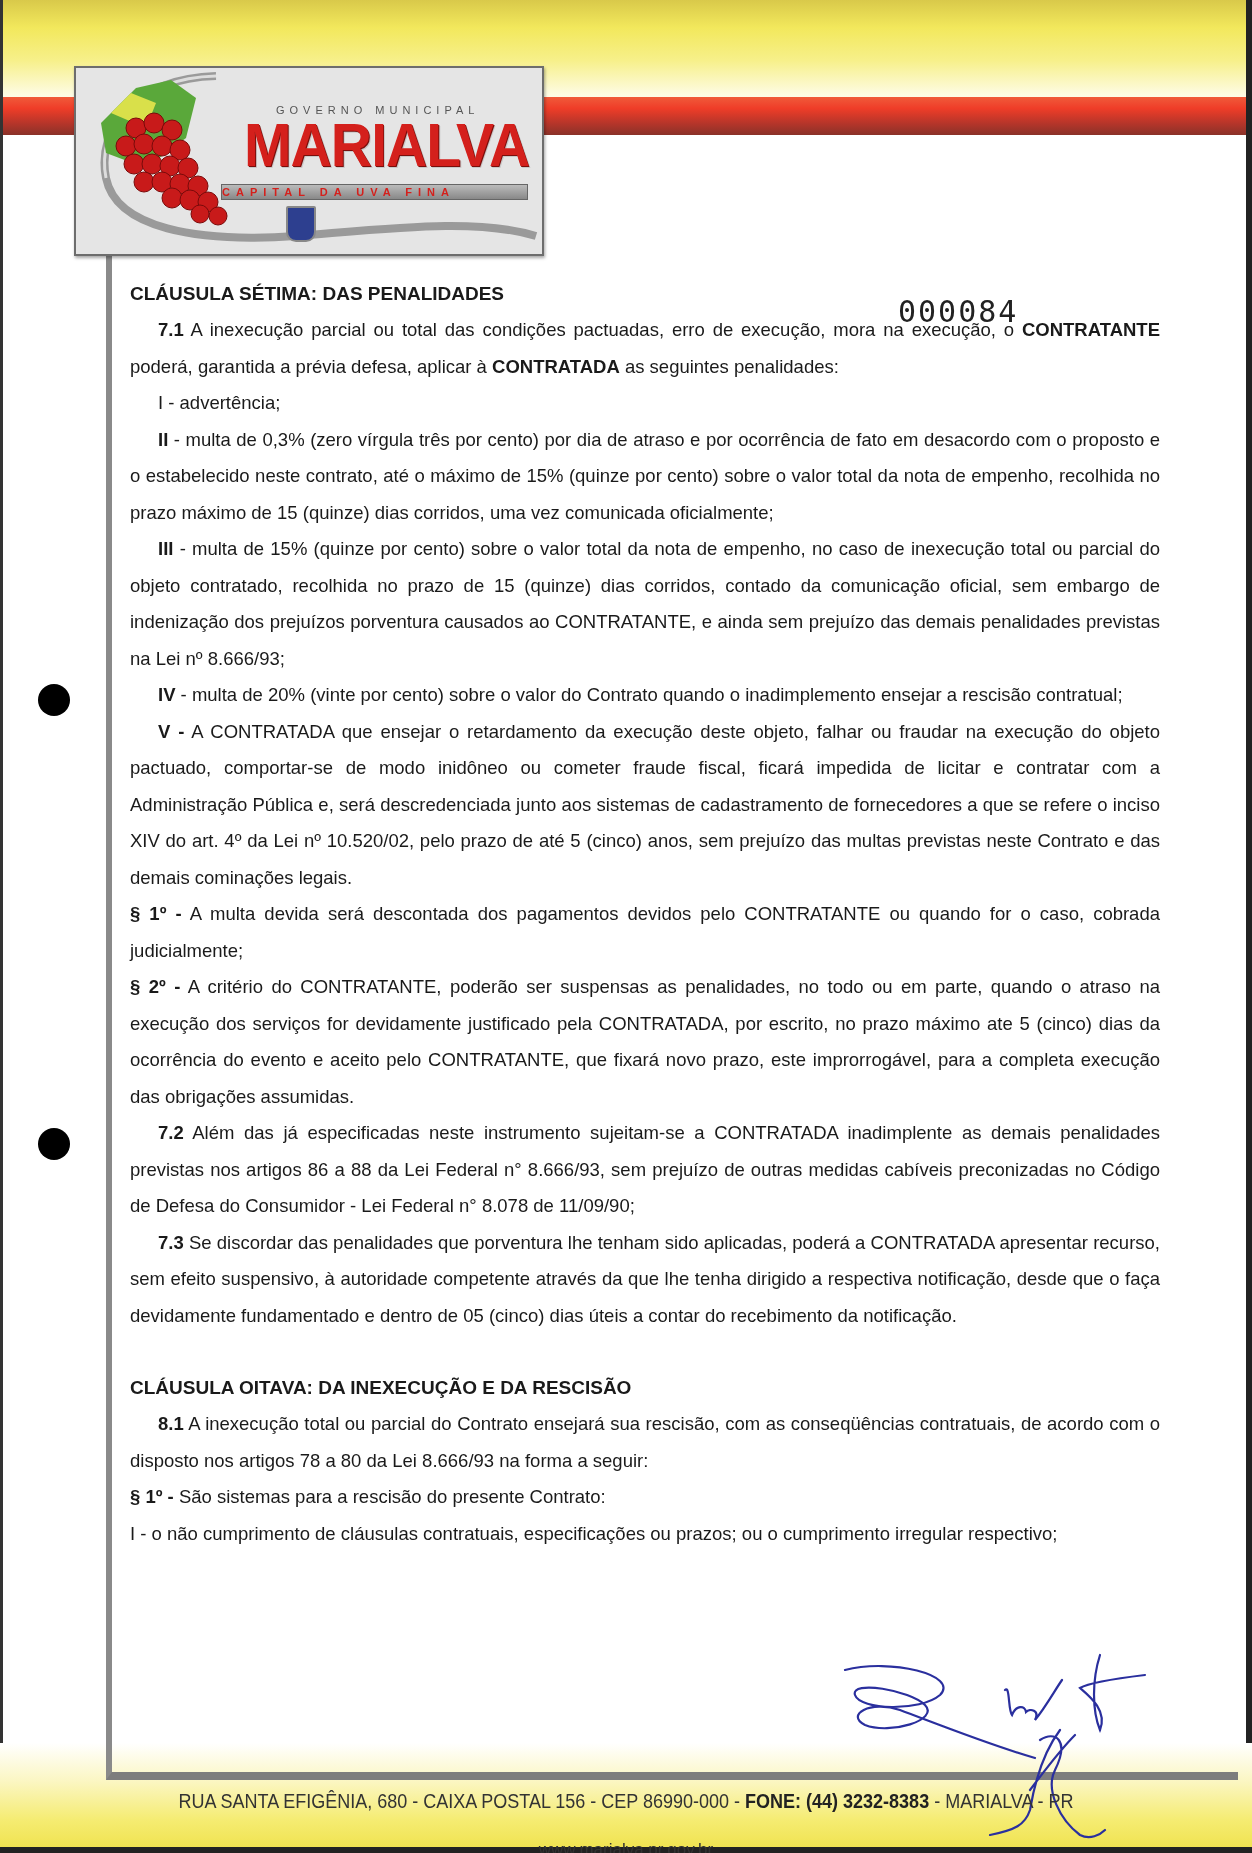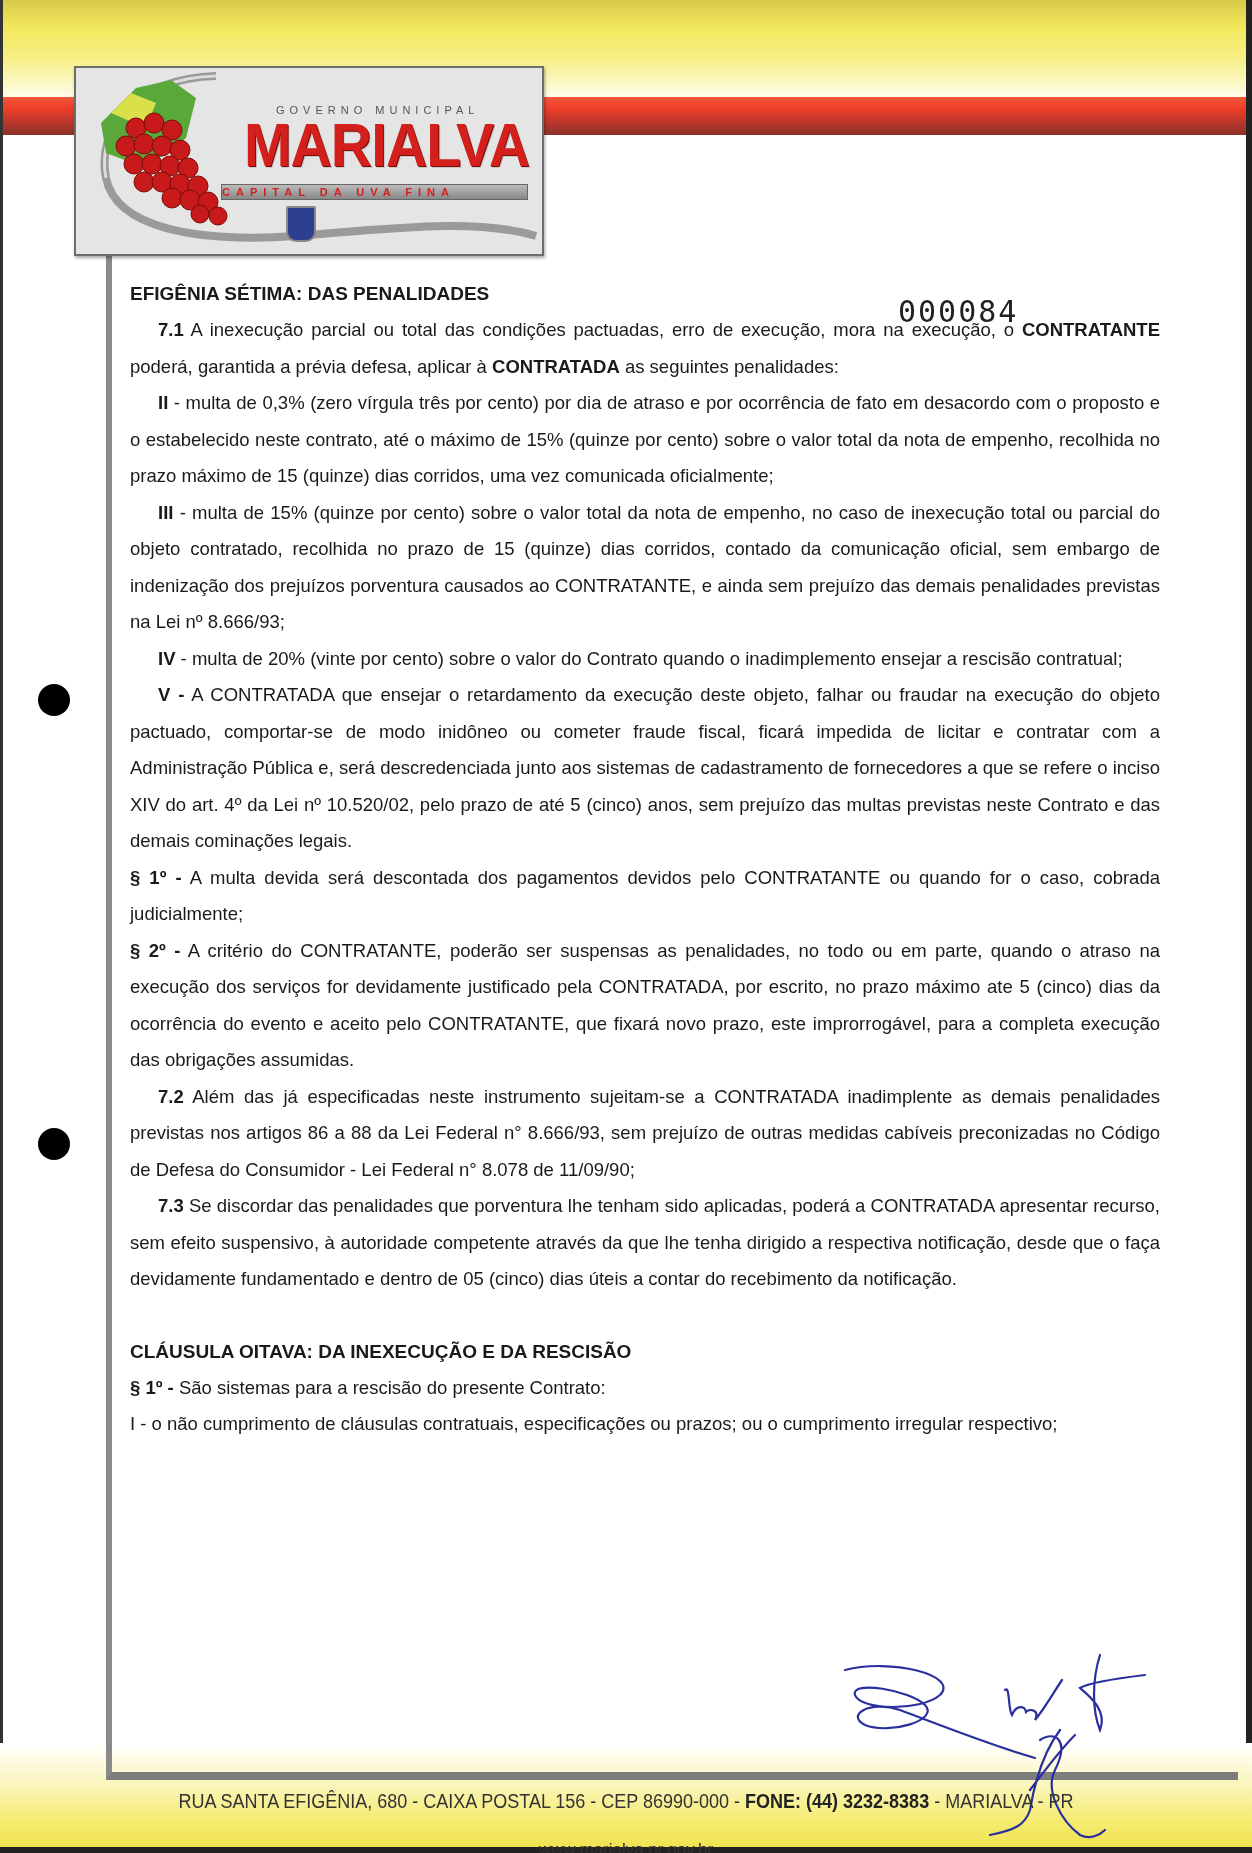--- a/index.html
+++ b/index.html
@@ -141,38 +141,40 @@
   <div class="logo-tag">CAPITAL DA UVA FINA</div>
   <div class="crest"></div>
 </div>
 
 <div class="stamp-number">000084</div>
 
 <div class="hole" style="left:38px; top:684px;"></div>
 <div class="hole" style="left:38px; top:1128px;"></div>
 
 <div class="content">
-  <h2>EFIGÊNIA SÉTIMA: DAS PENALIDADES</h2>
+  <h2>CLÁUSULA SÉTIMA: DAS PENALIDADES</h2>
 
   <p class="indent"><b>7.1</b><span> A inexecução parcial ou total das condições pactuadas, erro de execução, mora na execução, o </span><b>CONTRATANTE</b><span> poderá, garantida a prévia defesa, aplicar à </span><b>CONTRATADA</b><span> as seguintes penalidades:</span></p>
 
+  <p class="indent"><span>I</span><span> - advertência;</span></p>
   <p class="indent"><b>II</b><span> - multa de 0,3% (zero vírgula três por cento) por dia de atraso e por ocorrência de fato em desacordo com o proposto e o estabelecido neste contrato, até o máximo de 15% (quinze por cento) sobre o valor total da nota de empenho, recolhida no prazo máximo de 15 (quinze) dias corridos, uma vez comunicada oficialmente;</span></p>
   <p class="indent"><b>III</b><span> - multa de 15% (quinze por cento) sobre o valor total da nota de empenho, no caso de inexecução total ou parcial do objeto contratado, recolhida no prazo de 15 (quinze) dias corridos, contado da comunicação oficial, sem embargo de indenização dos prejuízos porventura causados ao CONTRATANTE, e ainda sem prejuízo das demais penalidades previstas na Lei nº 8.666/93;</span></p>
   <p class="indent"><b>IV</b><span> - multa de 20% (vinte por cento) sobre o valor do Contrato quando o inadimplemento ensejar a rescisão contratual;</span></p>
   <p class="indent"><b>V -</b><span> A CONTRATADA que ensejar o retardamento da execução deste objeto, falhar ou fraudar na execução do objeto pactuado, comportar-se de modo inidôneo ou cometer fraude fiscal, ficará impedida de licitar e contratar com a Administração Pública e, será descredenciada junto aos sistemas de cadastramento de fornecedores a que se refere o inciso XIV do art. 4º da Lei nº 10.520/02, pelo prazo de até 5 (cinco) anos, sem prejuízo das multas previstas neste Contrato e das demais cominações legais.</span></p>
 
   <p><b>§ 1º -</b><span> A multa devida será descontada dos pagamentos devidos pelo CONTRATANTE ou quando for o caso, cobrada judicialmente;</span></p>
   <p><b>§ 2º -</b><span> A critério do CONTRATANTE, poderão ser suspensas as penalidades, no todo ou em parte, quando o atraso na execução dos serviços for devidamente justificado pela CONTRATADA, por escrito, no prazo máximo ate 5 (cinco) dias da ocorrência do evento e aceito pelo CONTRATANTE, que fixará novo prazo, este improrrogável, para a completa execução das obrigações assumidas.</span></p>
 
   <p class="indent"><b>7.2</b><span> Além das já especificadas neste instrumento sujeitam-se a CONTRATADA inadimplente as demais penalidades previstas nos artigos 86 a 88 da Lei Federal n° 8.666/93, sem prejuízo de outras medidas cabíveis preconizadas no Código de Defesa do Consumidor - Lei Federal n° 8.078 de 11/09/90;</span></p>
   <p class="indent"><b>7.3</b><span> Se discordar das penalidades que porventura lhe tenham sido aplicadas, poderá a CONTRATADA apresentar recurso, sem efeito suspensivo, à autoridade competente através da que lhe tenha dirigido a respectiva notificação, desde que o faça devidamente fundamentado e dentro de 05 (cinco) dias úteis a contar do recebimento da notificação.</span></p>
 
   <div class="gap"></div>
 
   <h2>CLÁUSULA OITAVA: DA INEXECUÇÃO E DA RESCISÃO</h2>
+  <p class="indent"><b>8.1</b><span> A inexecução total ou parcial do Contrato ensejará sua rescisão, com as conseqüências contratuais, de acordo com o disposto nos artigos 78 a 80 da Lei 8.666/93 na forma a seguir:</span></p>
   <p><b>§ 1º -</b><span> São sistemas para a rescisão do presente Contrato:</span></p>
   <p><span>I</span><span> - o não cumprimento de cláusulas contratuais, especificações ou prazos; ou o cumprimento irregular respectivo;</span></p>
 </div>
 
 <svg class="sigs" width="380" height="200" viewBox="0 0 380 200">
   <g fill="none" stroke="#2a2f9e" stroke-width="2.2" stroke-linecap="round">
     <path d="M15 20 C60 8, 130 25, 110 45 C90 62, 30 60, 25 45 C20 30, 80 40, 95 55 C110 70, 60 85, 35 75 C15 65, 40 50, 70 60 C110 75, 160 95, 205 108"></path>
     <path d="M175 40 C180 35, 178 60, 182 65 C186 55, 195 55, 196 62 C200 58, 210 60, 205 70 C215 58, 225 40, 232 30"></path>
     <path d="M270 5 C262 30, 262 60, 270 80 C278 60, 258 45, 250 38 C260 32, 290 28, 315 25"></path>
     <path d="M230 80 C215 100, 205 130, 200 160 C195 175, 185 180, 160 185 M210 90 C225 80, 240 90, 225 120 C215 140, 230 170, 250 185 C260 190, 270 185, 275 180 M200 140 C215 120, 235 95, 245 85"></path>

